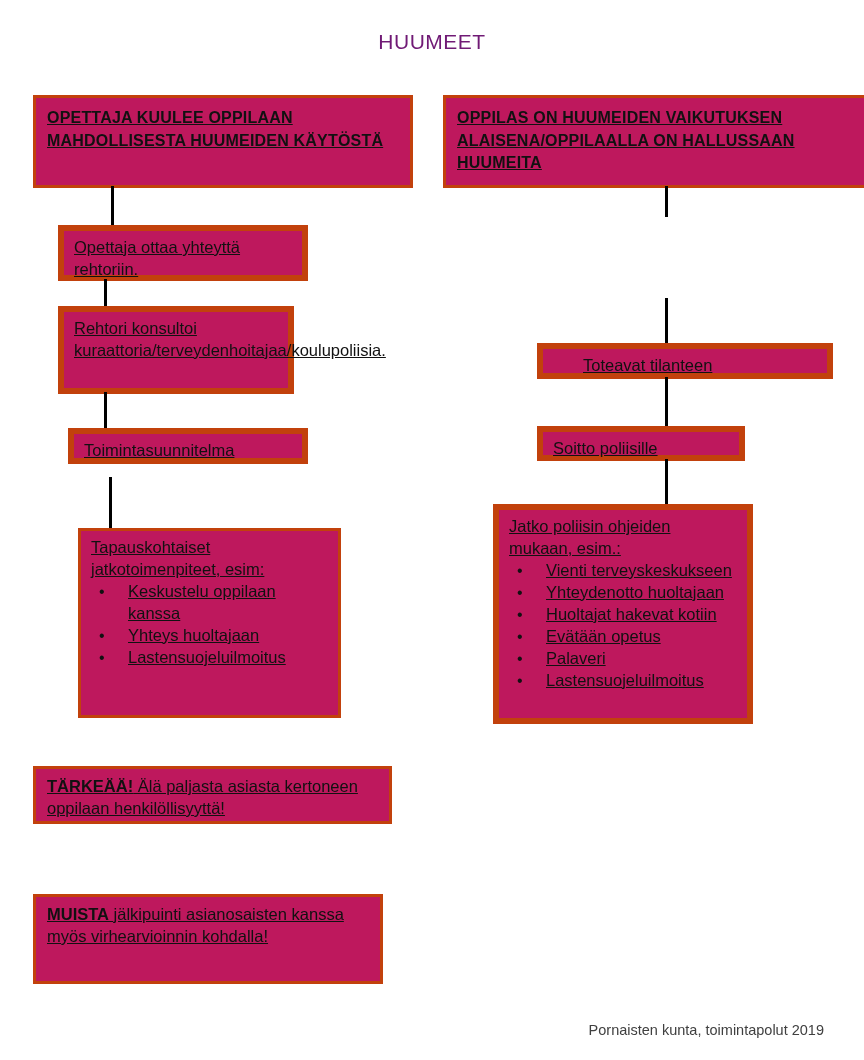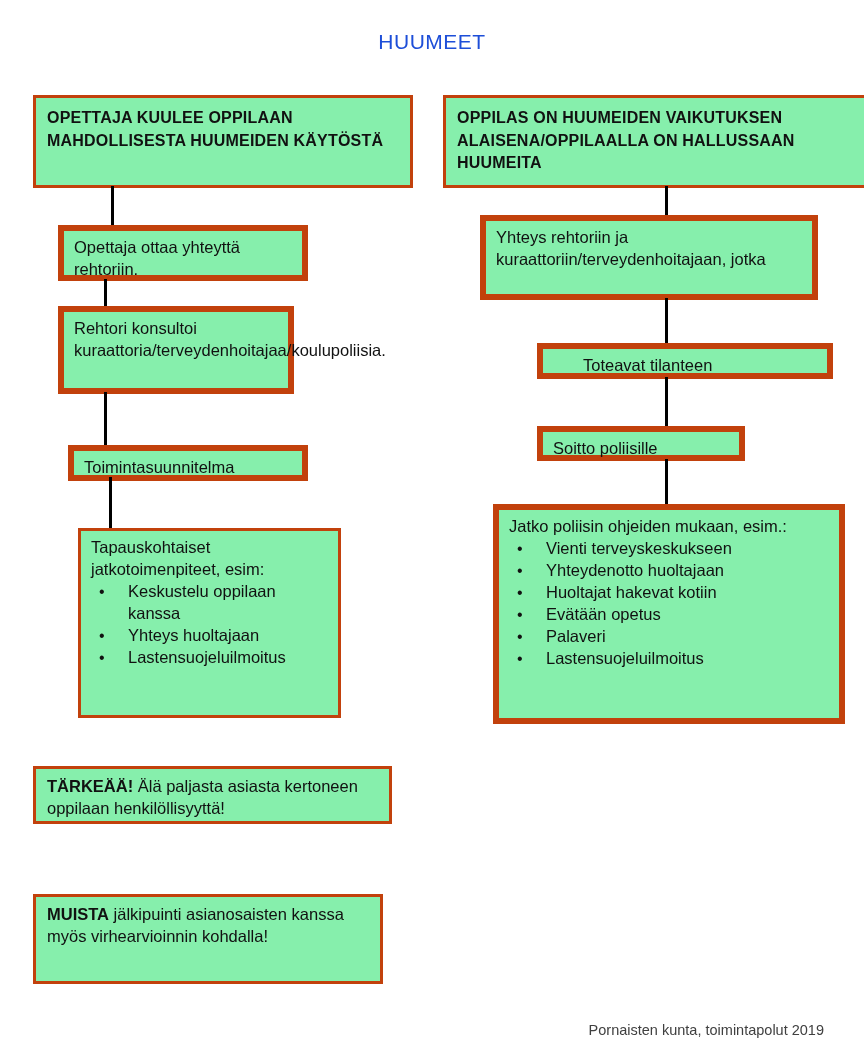--- a/index.html
+++ b/index.html
@@ -19,32 +19,33 @@
     overflow: hidden;
   }
   .title {
     position: absolute;
     left: 0;
     top: 30px;
     width: 864px;
     text-align: center;
     font-size: 21px;
     letter-spacing: 0.5px;
-    color: #1d4ed8;
+    color: #701a75;
     font-weight: 400;
   }
   .box {
     position: absolute;
     box-sizing: border-box;
-    background: #86efac;
+    background: #be185d;
     border: 6px solid #c2410c;
     font-size: 16.5px;
     line-height: 1.33;
     padding: 6px 9px 6px 10px;
     color: #111111;
+    text-decoration: underline;
   }
   .box.thick {
     border-width: 3px;
   }
   .box.head {
     font-weight: bold;
     font-size: 16px;
     line-height: 1.42;
     letter-spacing: 0.2px;
     padding: 9px 9px 6px 11px;
@@ -114,60 +115,57 @@
   </div>
 
   <div class="connector" style="left:104px; top:279px; height:29px;"></div>
 
   <div class="box" style="left:58px; top:306px; width:236px; height:88px;">
     <span>Rehtori konsultoi kuraattoria/terveydenhoitajaa/koulupoliisia.</span>
   </div>
 
   <div class="connector" style="left:104px; top:392px; height:53px;"></div>
 
-  <div class="box" style="left:68px; top:445px; width:240px; height:36px;">
+  <div class="box" style="left:68px; top:428px; width:240px; height:36px;">
     <span>Toimintasuunnitelma</span>
   </div>
 
   <div class="connector" style="left:109px; top:477px; height:53px;"></div>
 
   <div class="box thick" style="left:78px; top:528px; width:263px; height:190px;">
     <span class="lead">Tapauskohtaiset jatkotoimenpiteet, esim:</span>
     <ul class="bullets">
       <li>Keskustelu oppilaan kanssa</li>
       <li>Yhteys huoltajaan</li>
       <li>Lastensuojeluilmoitus</li>
     </ul>
   </div>
 
   <div class="box head thick" style="left:443px; top:95px; width:444px; height:93px;">
     <span>OPPILAS ON HUUMEIDEN VAIKUTUKSEN ALAISENA/OPPILAALLA ON HALLUSSAAN HUUMEITA</span>
   </div>
 
   <div class="connector" style="left:665px; top:186px; height:31px;"></div>
 
-  <div class="box" style="left:480px; top:215px; width:338px; height:85px;">
-    <span>Yhteys rehtoriin ja kuraattoriin/terveydenhoitajaan, jotka</span>
-  </div>
 
   <div class="connector" style="left:665px; top:298px; height:47px;"></div>
 
   <div class="box" style="left:537px; top:343px; width:296px; height:36px;padding-left:40px;">
     <span>Toteavat tilanteen</span>
   </div>
 
   <div class="connector" style="left:665px; top:377px; height:51px;"></div>
 
   <div class="box" style="left:537px; top:426px; width:208px; height:35px;">
     <span>Soitto poliisille</span>
   </div>
 
   <div class="connector" style="left:665px; top:459px; height:46px;"></div>
 
-  <div class="box" style="left:493px; top:504px; width:352px; height:220px;">
+  <div class="box" style="left:493px; top:504px; width:260px; height:220px;">
     <span class="lead">Jatko poliisin ohjeiden mukaan, esim.:</span>
     <ul class="bullets">
       <li>Vienti terveyskeskukseen</li>
       <li>Yhteydenotto huoltajaan</li>
       <li>Huoltajat hakevat kotiin</li>
       <li>Evätään opetus</li>
       <li>Palaveri</li>
       <li>Lastensuojeluilmoitus</li>
     </ul>
   </div>

